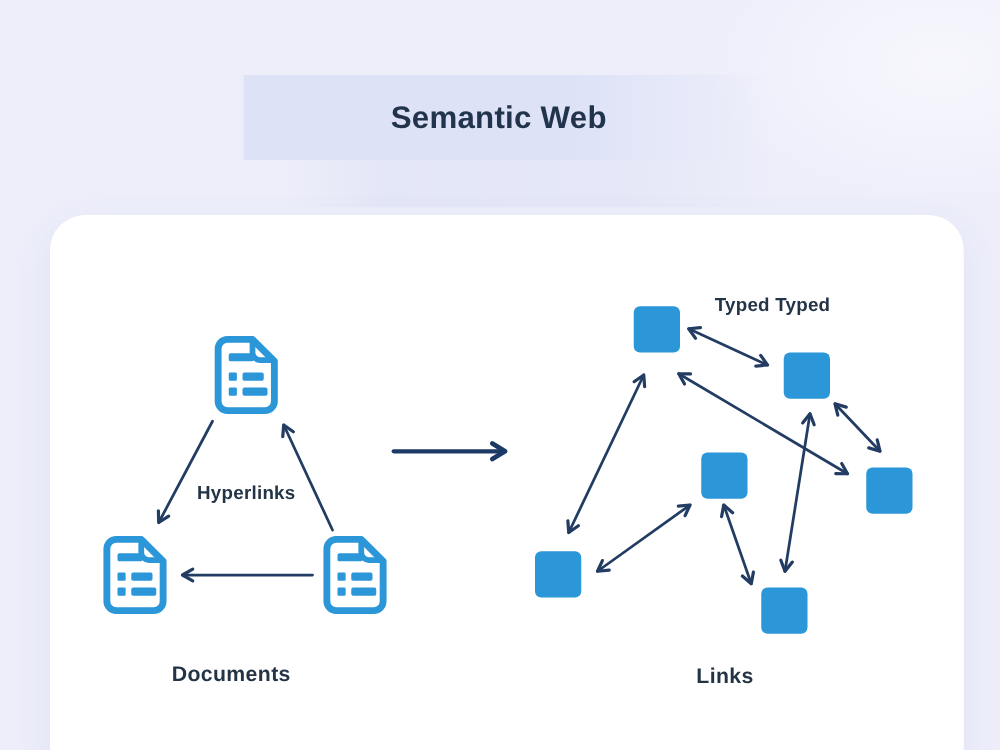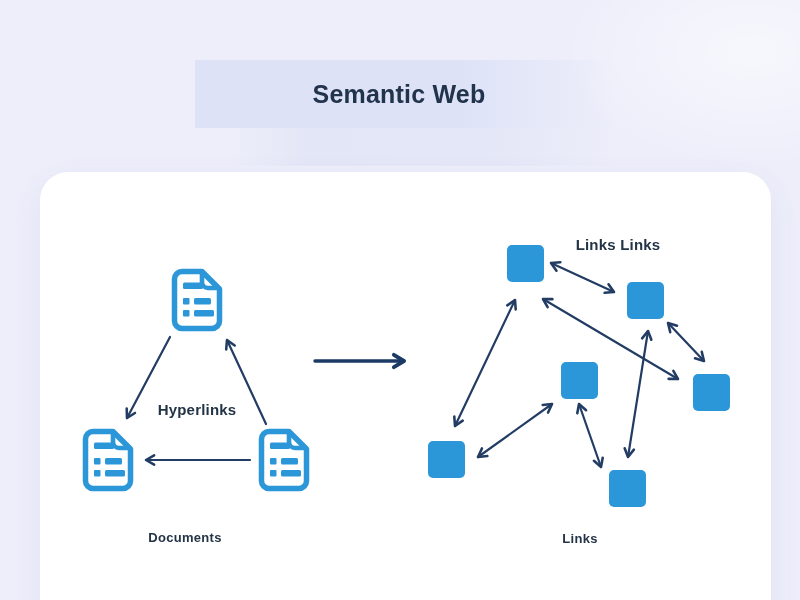--- a/index.html
+++ b/index.html
@@ -38,21 +38,21 @@
   .doc-icon{position:absolute;}
   .thing-node{
     position:absolute;width:37px;height:37px;border-radius:5px;
     background:#2b96d8;
   }
   .lbl{
     position:absolute;color:#243447;white-space:nowrap;
     transform:translateX(-50%);
   }
   .lbl-small{font-size:15px;font-weight:700;letter-spacing:.2px;}
-  .lbl-caption{font-size:13px;font-weight:600;letter-spacing:.3px;}
+  .lbl-caption{font-size:17px;font-weight:600;letter-spacing:.3px;}
 </style>
 </head>
 <body>
 
 <div class="stage">
 
   <div class="bg-glow"></div>
   <div class="bg-mosaic"></div>
 
   <div class="title-band">
@@ -120,18 +120,18 @@
     <rect x="23" y="42" width="20" height="6.5" rx="1.5" fill="#2b96d8"></rect>
   </svg>
 
   <div class="thing-node" style="left:507px;top:245px"></div>
   <div class="thing-node" style="left:627px;top:282px"></div>
   <div class="thing-node" style="left:561px;top:362px"></div>
   <div class="thing-node" style="left:693px;top:374px"></div>
   <div class="thing-node" style="left:428px;top:441px"></div>
   <div class="thing-node" style="left:609px;top:470px"></div>
 
-  <div class="lbl lbl-small" style="left:197px;top:401px">Hyperlinks</div>
-  <div class="lbl lbl-small" style="left:618px;top:236px">Links Links</div>
+  <div class="lbl lbl-small" style="left:197px;top:386px">Hyperlinks</div>
+  <div class="lbl lbl-small" style="left:618px;top:236px">Typed Typed</div>
   <div class="lbl lbl-caption" style="left:185px;top:530px">Documents</div>
   <div class="lbl lbl-caption" style="left:580px;top:531px">Links</div>
 
 </div>
 
 </body></html>

